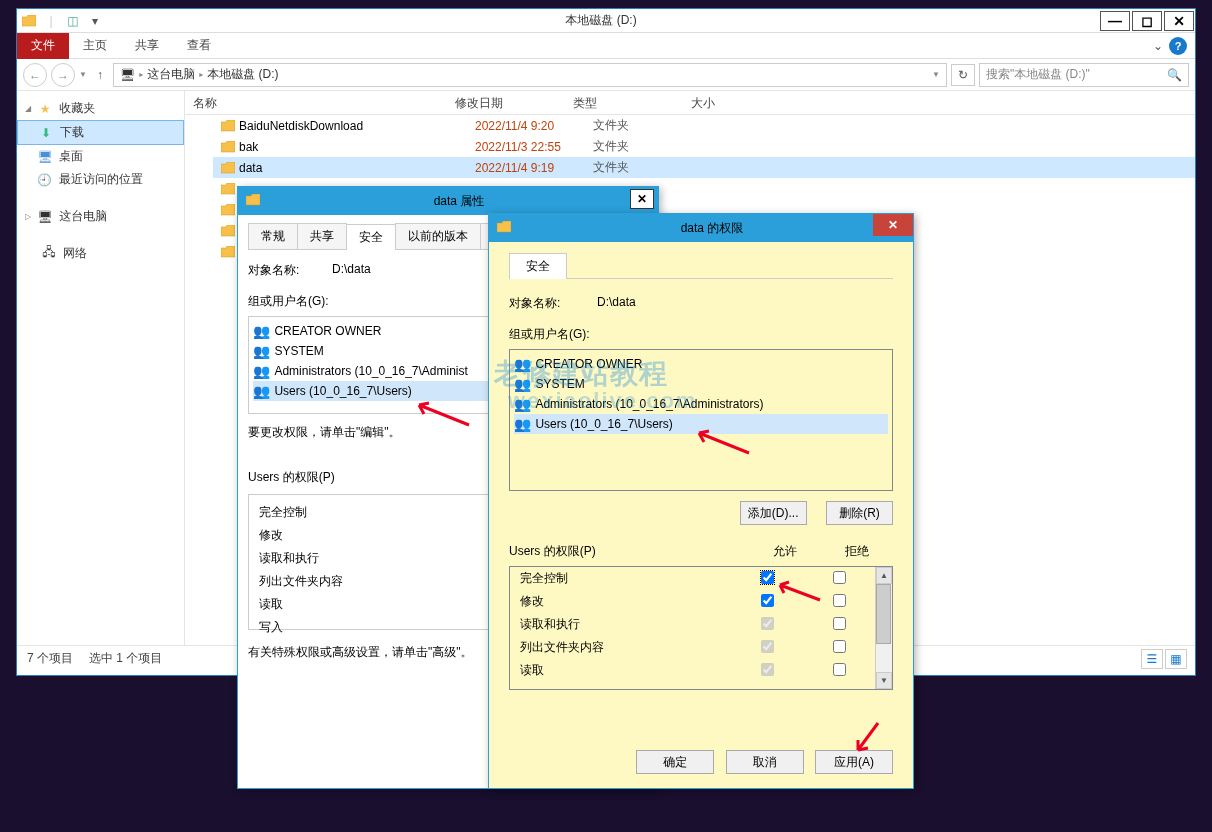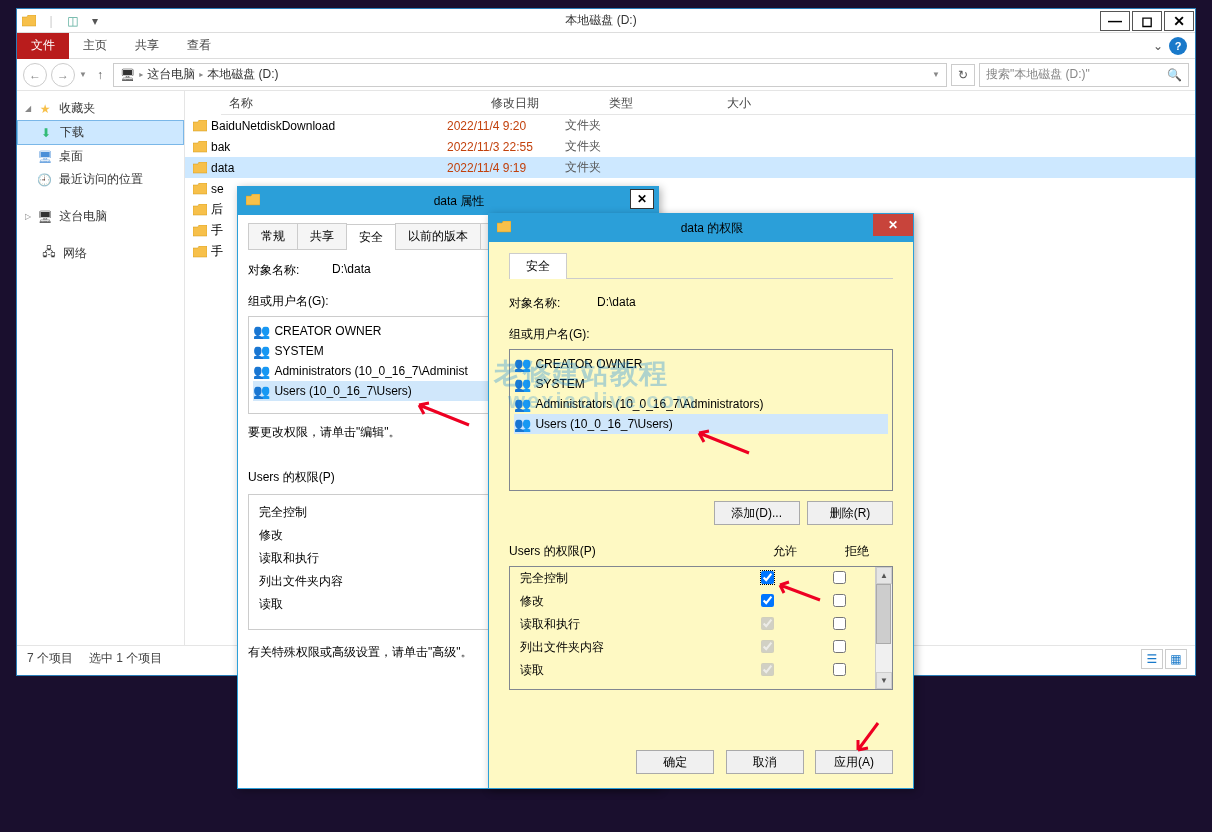--- a/index.html
+++ b/index.html
@@ -31,27 +31,27 @@
 
 .explorer-body { display: flex; height: 554px; }
 .nav-pane { width: 168px; border-right: 1px solid #e5e5e5; padding-top: 6px; }
 .nav-item { padding: 3px 4px 3px 20px; display: flex; align-items: center; gap: 6px; color: #333; }
 .nav-item.fav { padding-left: 8px; }
 .nav-item.sel { background: #cde8ff; border: 1px solid #7ab7e8; }
 .nav-item .icon { width: 16px; height: 16px; display: inline-flex; align-items: center; justify-content: center; }
 .nav-group-sep { height: 14px; }
 
 .file-area { flex: 1; }
-.file-headers { display: flex; height: 24px; border-bottom: 1px solid #e5e5e5; margin-left: 36px; }
+.file-headers { display: flex; height: 24px; border-bottom: 1px solid #e5e5e5; }
 .file-headers div { padding: 4px 8px; color: #444; border-right: 1px solid transparent; }
 .col-name { width: 262px; }
 .col-date { width: 118px; }
 .col-type { width: 118px; }
 .col-size { width: 80px; }
-.file-row { display: flex; height: 21px; align-items: center; padding-left: 6px; }
+.file-row { display: flex; height: 21px; align-items: center; padding-left: 6px; margin-left: 28px; }
 .file-row.sel { background: #cde8ff; }
 .file-row .ficon { width: 18px; height: 16px; display: inline-flex; align-items: center; justify-content: center; }
 .file-row .fname { width: 238px; padding-left: 2px; }
 .file-row .fdate { width: 118px; color: #c2410c; }
 .file-row .ftype { width: 118px; color: #555; }
 
 .status-bar { height: 26px; border-top: 1px solid #e5e5e5; display: flex; align-items: center; padding: 0 10px; gap: 16px; color: #444; position: relative; }
 .status-bar .view-icons { position: absolute; right: 8px; display: flex; gap: 2px; }
 .status-bar .view-icons div { width: 22px; height: 20px; border: 1px solid #ccc; display: flex; align-items: center; justify-content: center; color: #1979ca; }
 
@@ -81,21 +81,21 @@
 .dialog2 .titlebar .close { position: absolute; right: 0; top: 0; width: 40px; height: 22px; background: #c8443b; color: #fff; display: flex; align-items: center; justify-content: center; font-weight: bold; }
 .dialog2 .body { padding: 10px 20px; }
 .dialog2 .tabs { display: flex; border-bottom: 1px solid #ccc; margin-bottom: 16px; }
 .dialog2 .tabs div { padding: 4px 16px; border: 1px solid #ccc; border-bottom: none; background: #fff; position: relative; top: 1px; }
 .dialog2 .field-row { display: flex; margin-bottom: 14px; }
 .dialog2 .field-row .label { width: 88px; }
 .dialog2 .user-list { border: 1px solid #828790; height: 142px; padding: 4px; margin-bottom: 10px; }
 .dialog2 .user-list .urow { display: flex; align-items: center; gap: 4px; padding: 2px 0; }
 .dialog2 .user-list .urow.sel { background: #d0e7fb; }
 .dialog2 .btn-row2 { text-align: right; margin-bottom: 18px; }
-.dialog2 .btn-row2 button { width: 86px; height: 24px; background: #f0f0f0; border: 1px solid #aaa; margin-left: 4px; }
+.dialog2 .btn-row2 button { width: 67px; height: 24px; background: #f0f0f0; border: 1px solid #aaa; margin-left: 16px; }
 .dialog2 .perm-header { display: flex; margin-bottom: 6px; }
 .dialog2 .perm-header .pname { flex: 1; }
 .dialog2 .perm-header .pcol { width: 72px; text-align: center; }
 .dialog2 .perm-table { border: 1px solid #828790; height: 124px; display: flex; }
 .dialog2 .perm-rows { flex: 1; overflow: hidden; }
 .dialog2 .perm-rows .prow { display: flex; align-items: center; height: 23px; padding-left: 10px; }
 .dialog2 .perm-rows .prow .pname { flex: 1; }
 .dialog2 .perm-rows .prow .pcol { width: 72px; text-align: center; }
 .dialog2 .perm-rows .prow input[type=checkbox] { width: 13px; height: 13px; }
 .dialog2 .scrollbar { width: 17px; background: #f0f0f0; border-left: 1px solid #ccc; position: relative; }
@@ -330,20 +330,21 @@
         </div>
       </div>
     <div style="margin-bottom:28px">要更改权限，请单击"编辑"。</div>
     <div style="margin-bottom:8px">Users 的权限(P)</div>
     <div class="perm-list" id="d1-perms">
         <div>完全控制</div>
         <div>修改</div>
         <div>读取和执行</div>
         <div>列出文件夹内容</div>
         <div>读取</div>
+        <div>写入</div>
       </div>
     <div>有关特殊权限或高级设置，请单击"高级"。</div>
   </div>
   <div class="bottom-btns">
     <button>确定</button>
   </div>
 </div>
 
 <div class="dialog2">
   <div class="titlebar">

